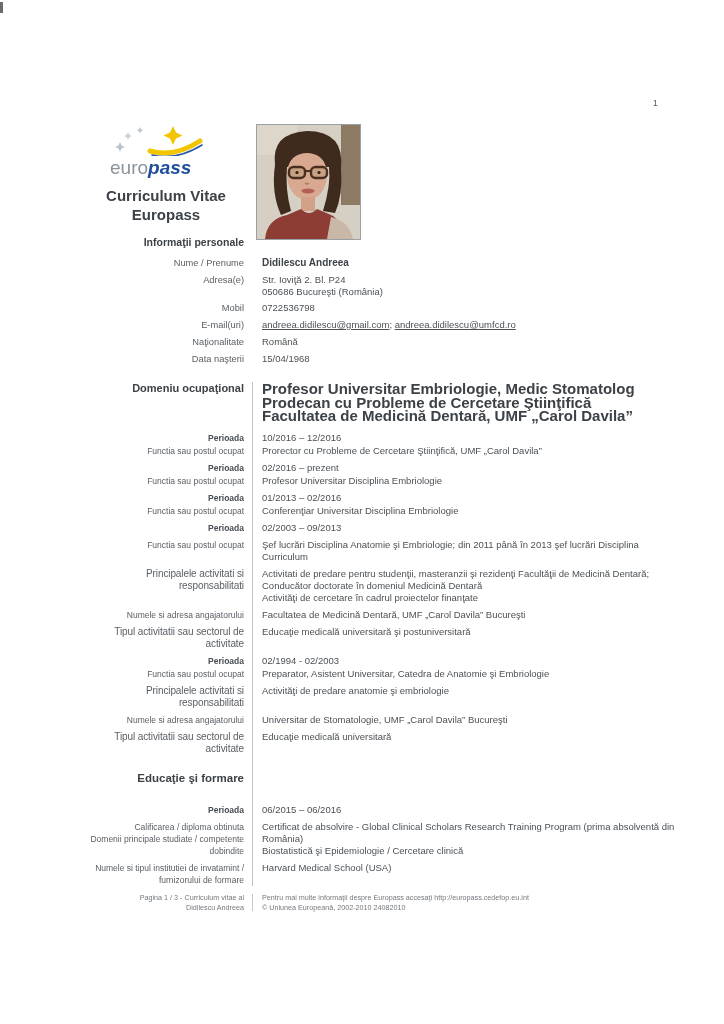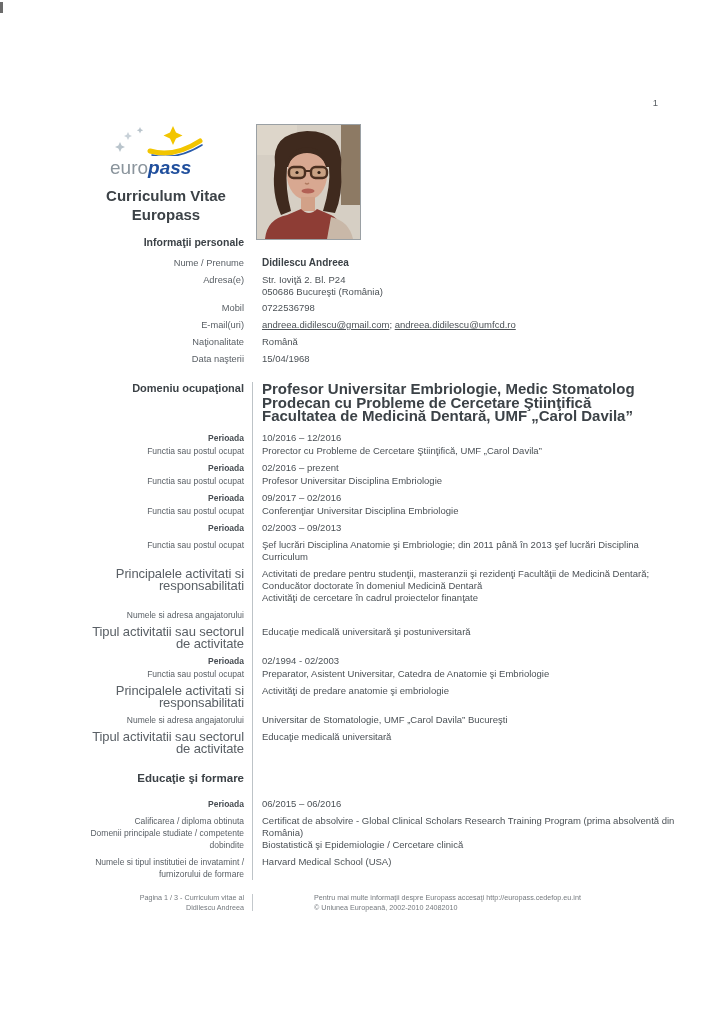--- a/index.html
+++ b/index.html
@@ -7,21 +7,21 @@
         font-family:"Liberation Sans", sans-serif;color:#4b5156;}
   .scan-mark{position:absolute;left:0;top:2px;width:3px;height:11px;background:#3a3a3a;opacity:.75;}
   .pagenum{position:absolute;top:97px;right:66px;font-size:9.5px;color:#5a5f64;}
   .content{position:absolute;left:88px;top:124px;width:588px;}
 
   
   .row{display:grid;grid-template-columns:164px 1fr;margin-bottom:1px;}
   .lbl{text-align:right;padding-right:8px;font-size:8.5px;line-height:12px;color:#5a6066;}
   .val{padding-left:10px;font-size:9.5px;line-height:12px;color:#4b5156;}
   .lbl.b{font-weight:700;color:#474d53;}
-  .lbl.sm{font-size:13px;letter-spacing:-0.1px;}
+  .lbl.sm{font-size:10px;letter-spacing:-0.1px;}
   .mt{margin-top:5px;}
 
   
   .hdr{display:grid;grid-template-columns:164px 1fr;}
   .logo{margin-left:22px;width:126px;position:relative;}
   .logo-text{font-size:19px;line-height:20px;margin-top:-2px;}
   .logo-text .euro{color:#8a949c;}
   .logo-text .pass{color:#1f4e9c;font-weight:700;font-style:italic;}
   .title{text-align:center;padding-right:8px;font-size:15px;font-weight:700;color:#3c4247;line-height:19px;margin-top:8px;}
   .sec-head{text-align:right;padding-right:8px;font-weight:700;font-size:10.5px;color:#3c4247;margin-top:12px;}
@@ -39,29 +39,29 @@
   
   .sec{position:relative;}
   .sec::before{content:"";position:absolute;left:164px;top:0;bottom:0;width:1px;background:#bdc3c7;}
 
   .occ{margin-top:17px;}
   .lbl.h{font-size:11px;font-weight:700;color:#3c4247;line-height:13.5px;}
   .val.h{font-size:15px;font-weight:700;color:#3c4247;line-height:13.5px;}
   .occ-rows{margin-top:9px;}
 
   .edu-head .lbl{font-size:11.5px;font-weight:700;color:#3c4247;line-height:14px;}
-  .edu-head{margin-top:16px;margin-bottom:13px;gap:9px;}
+  .edu-head{margin-top:16px;margin-bottom:19px;gap:9px;}
   .ital{}
 
   
   .footer{position:absolute;left:88px;top:893px;width:588px;display:grid;grid-template-columns:164px 1fr;
           font-size:7.2px;line-height:9.5px;color:#74797e;}
   .footer::before{content:"";position:absolute;left:164px;top:1px;bottom:1px;width:1px;background:#c3c8cc;}
   .f-left{text-align:right;padding-right:8px;}
-  .f-right{padding-left:20px;margin-left:42px;}
+  .f-right{padding-left:10px;}
 </style>
 </head>
 <body>
 
 <div class="page">
   <div class="scan-mark"></div>
   <div class="pagenum">1</div>
 
   <div class="content">
 
@@ -160,21 +160,21 @@
         <div class="row mt">
           <div class="lbl b">Perioada</div>
           <div class="val">02/2016 – prezent</div>
         </div>
         <div class="row">
           <div class="lbl">Functia sau postul ocupat</div>
           <div class="val">Profesor Universitar Disciplina Embriologie</div>
         </div>
         <div class="row mt">
           <div class="lbl b">Perioada</div>
-          <div class="val">09/2017 – 02/2016</div>
+          <div class="val">01/2013 – 02/2016</div>
         </div>
         <div class="row">
           <div class="lbl">Functia sau postul ocupat</div>
           <div class="val">Conferenţiar Universitar Disciplina Embriologie</div>
         </div>
         <div class="row mt">
           <div class="lbl b">Perioada</div>
           <div class="val">02/2003 – 09/2013</div>
         </div>
         <div class="row mt">
@@ -187,20 +187,21 @@
         <div class="row mt">
           <div class="lbl sm">Principalele activitati si responsabilitati</div>
           <div class="val">
             <div>Activitati de predare pentru studenţii, masteranzii şi rezidenţi Facultăţii de Medicină Dentară;</div>
             <div>Conducător doctorate în domeniul Medicină Dentară</div>
             <div>Activităţi de cercetare în cadrul proiectelor finanţate</div>
           </div>
         </div>
         <div class="row mt">
           <div class="lbl">Numele si adresa angajatorului</div>
+          <div class="val">Facultatea de Medicină Dentară, UMF „Carol Davila” Bucureşti</div>
         </div>
         <div class="row mt">
           <div class="lbl sm">Tipul activitatii sau sectorul de activitate</div>
           <div class="val">Educaţie medicală universitară şi postuniversitară</div>
         </div>
         <div class="row mt">
           <div class="lbl b">Perioada</div>
           <div class="val">02/1994 - 02/2003</div>
         </div>
         <div class="row">

